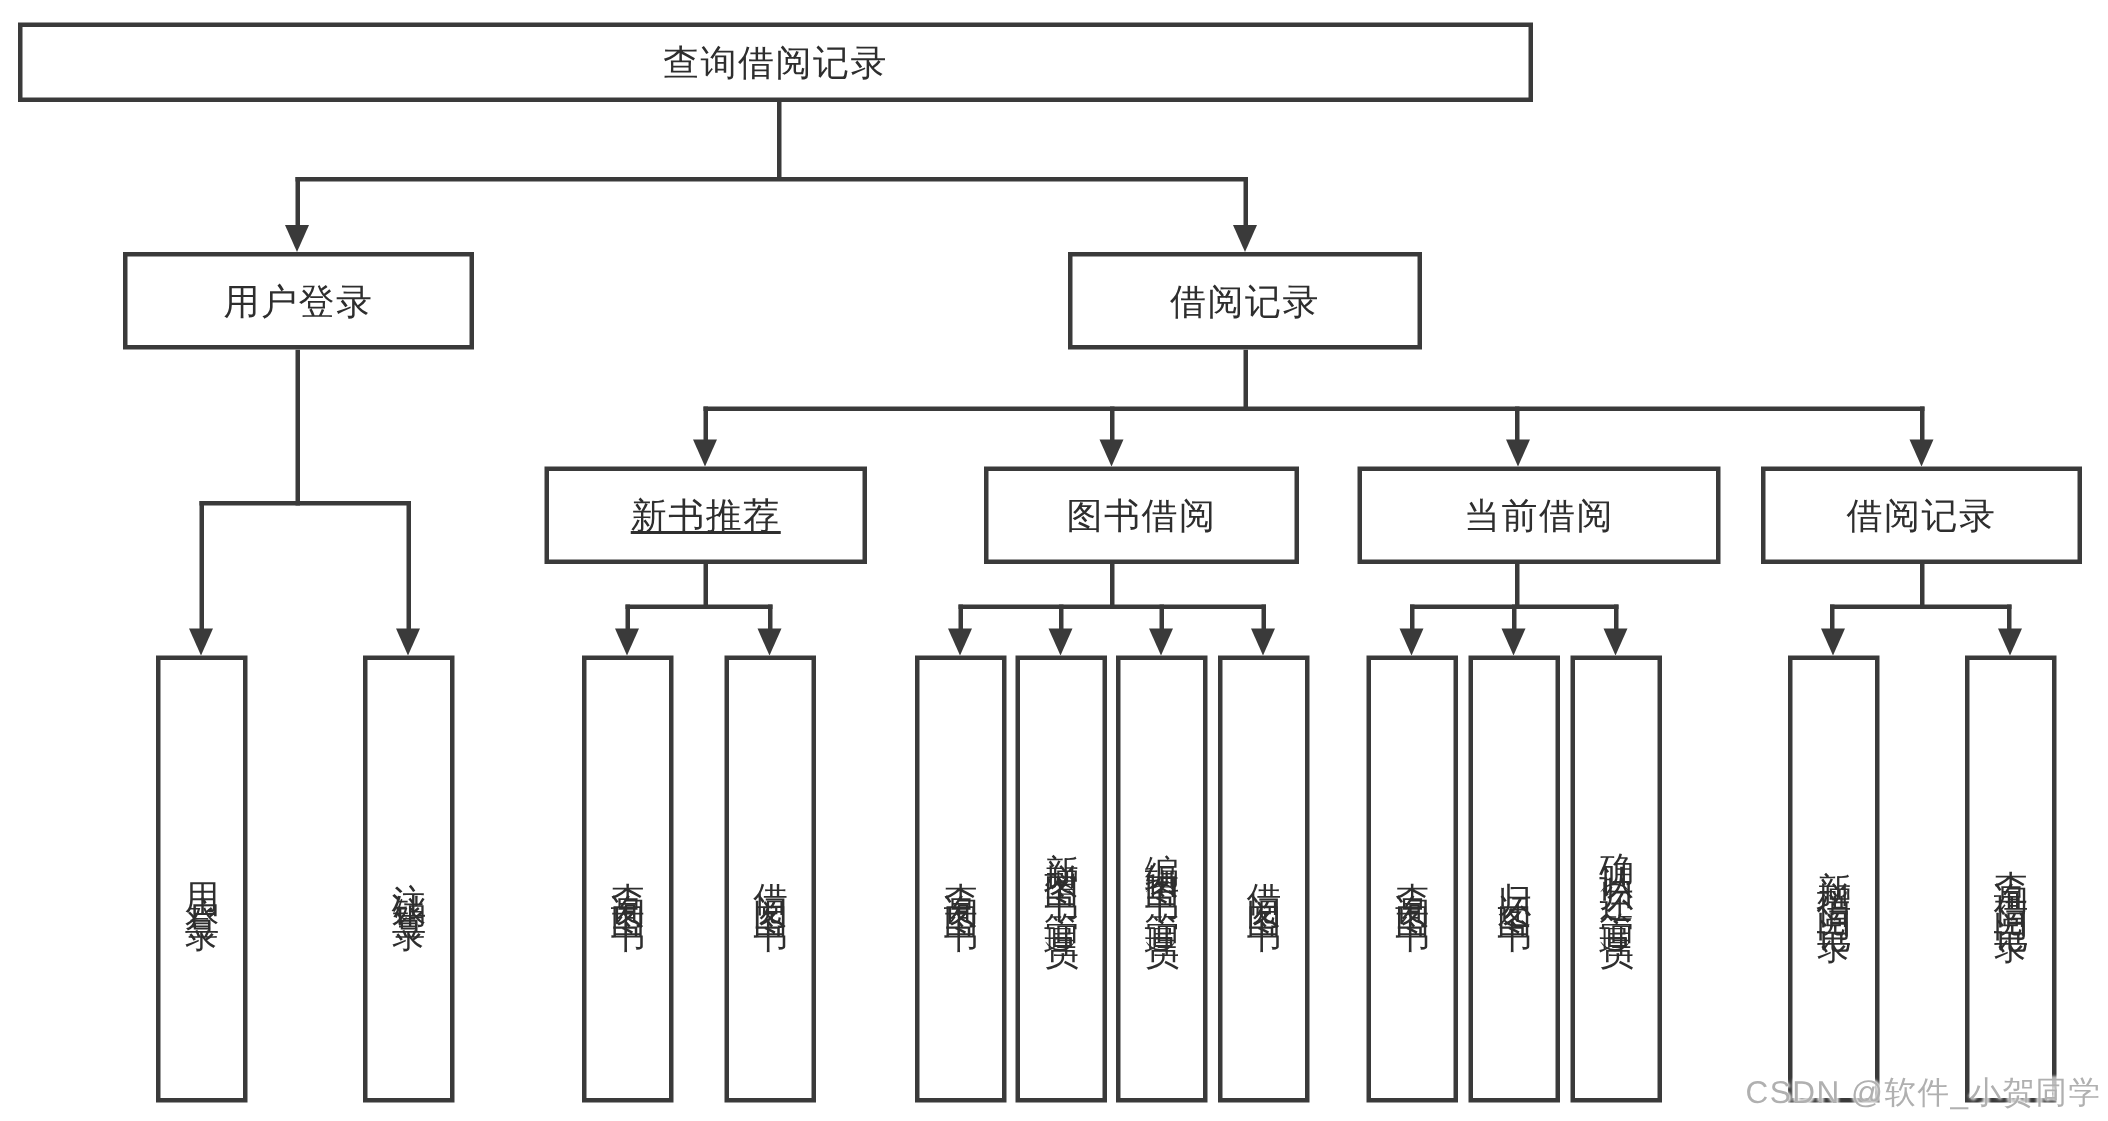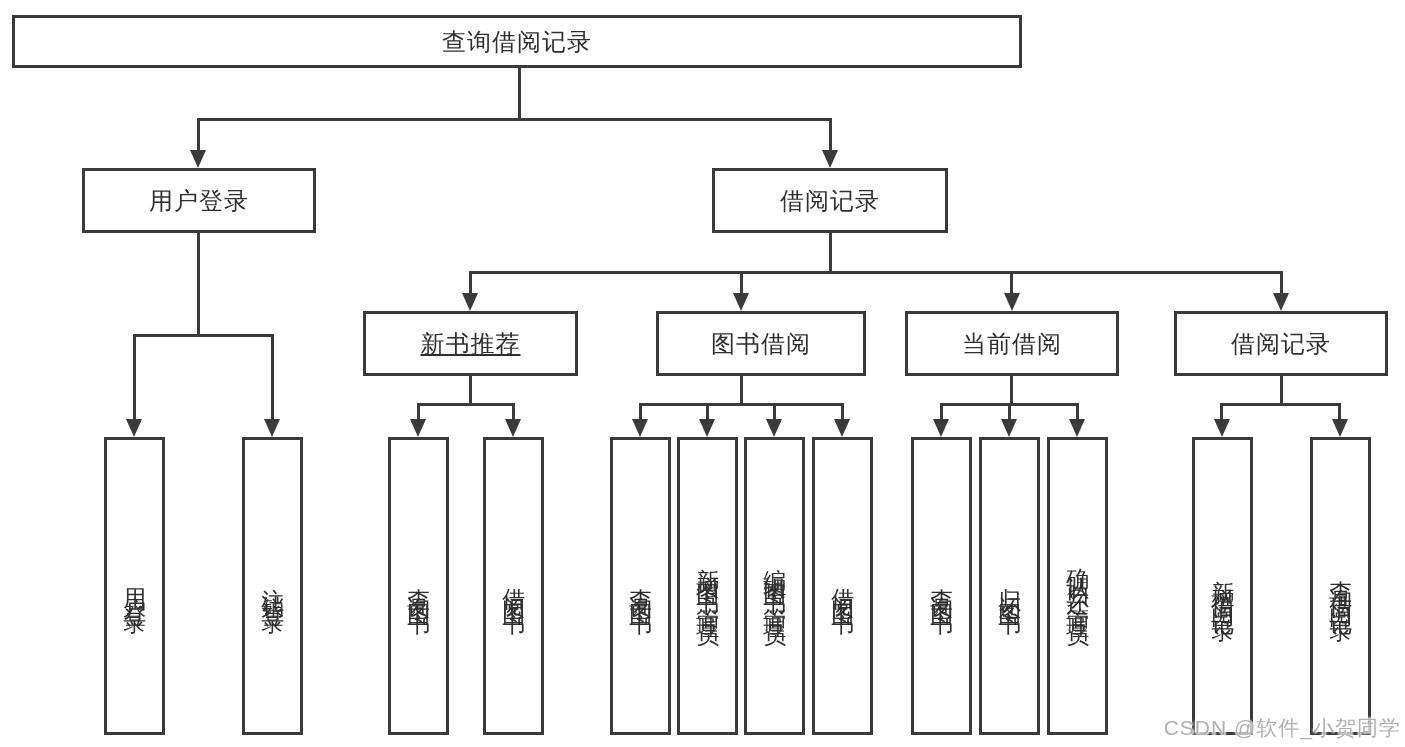--- a/index.html
+++ b/index.html
@@ -106,21 +106,21 @@
   <div class="arrow" style="left:1004px; top:293px;"></div>
   <div class="vline" style="left:1280px; top:271px; height:24px;"></div>
   <div class="arrow" style="left:1273px; top:293px;"></div>
 
   <div class="box" style="left:363px; top:311px; width:215px; height:65px;text-decoration:underline;">
     <span>新书推荐</span>
   </div>
   <div class="box" style="left:656px; top:311px; width:210px; height:65px;">
     <span>图书借阅</span>
   </div>
-  <div class="box" style="left:905px; top:311px; width:214px; height:65px;">
+  <div class="box" style="left:905px; top:311px; width:242px; height:65px;">
     <span>当前借阅</span>
   </div>
   <div class="box" style="left:1174px; top:311px; width:214px; height:65px;">
     <span>借阅记录</span>
   </div>
 
   <div class="vline" style="left:469px; top:376px; height:30px;"></div>
   <div class="hline" style="left:417px; top:403px; width:98px;"></div>
   <div class="vline" style="left:417px; top:403px; height:19px;"></div>
   <div class="arrow" style="left:410px; top:419px;"></div>

